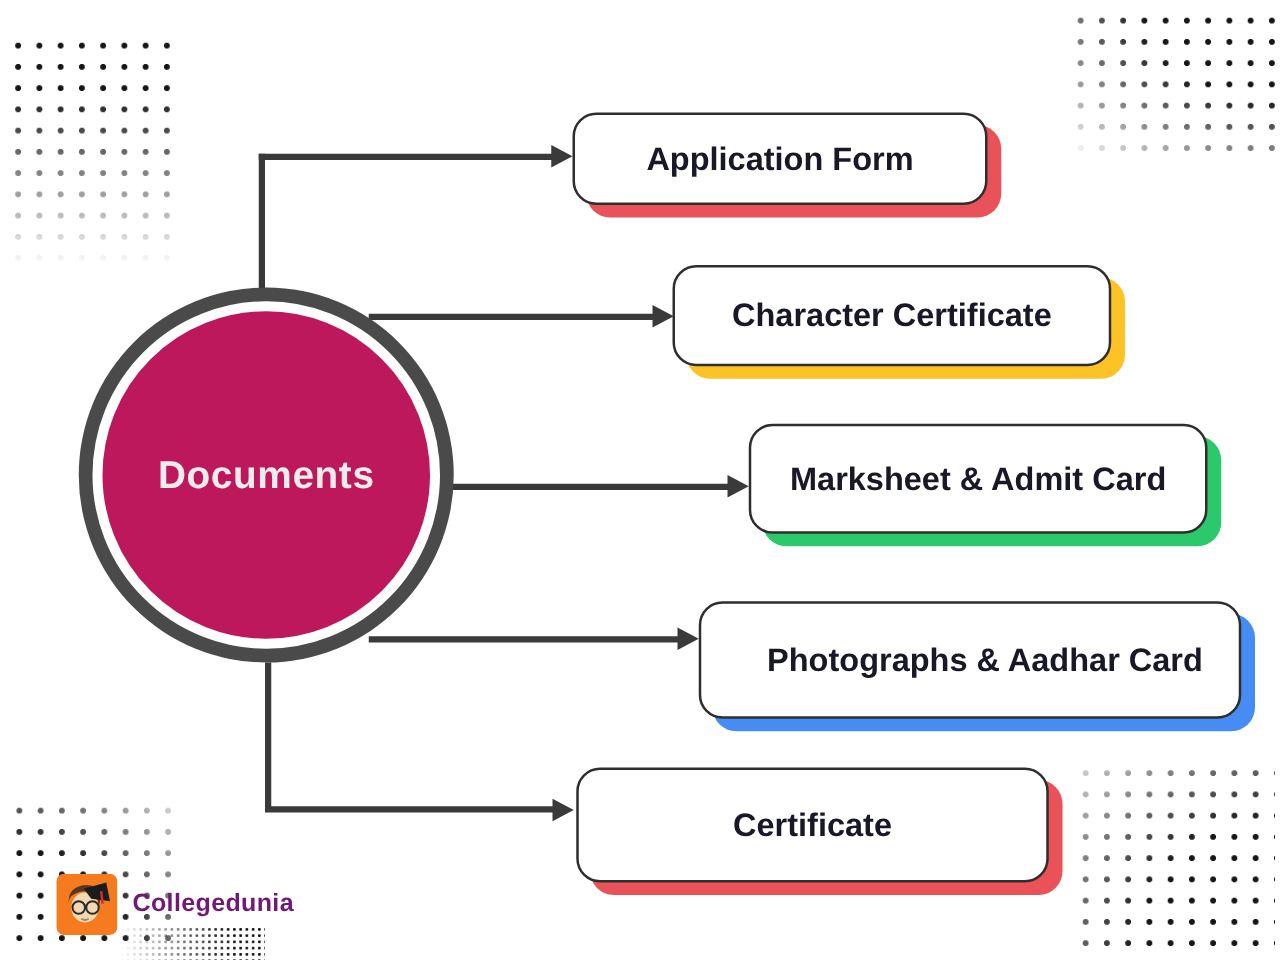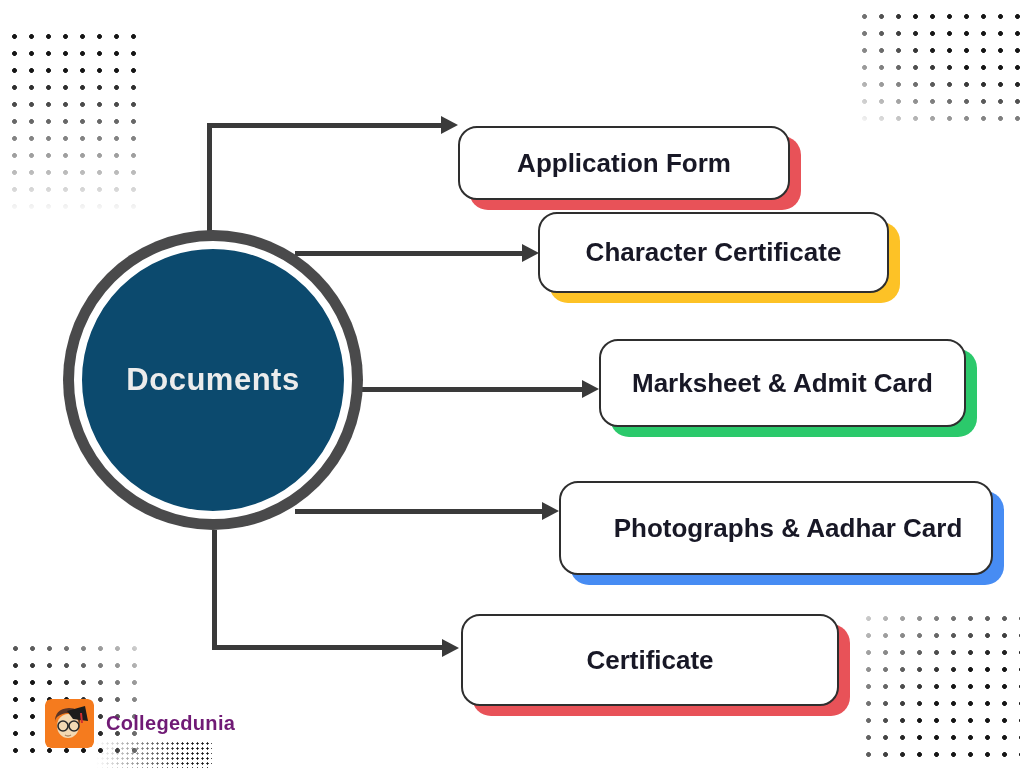--- a/index.html
+++ b/index.html
@@ -40,35 +40,35 @@
     border-top:9px solid transparent;border-bottom:9px solid transparent;
     border-left:17px solid #3a3a3a;
   }
   
   .central{
     position:absolute;left:63px;top:230px;width:300px;height:300px;
     border-radius:50%;background:#4a4a4b;z-index:2;
   }
   .central-inner{
     position:absolute;inset:11px;border-radius:50%;
-    border:8px solid #ffffff;background:#0c4a6e;
+    border:8px solid #ffffff;background:#be185d;
     display:flex;align-items:center;justify-content:center;text-align:center;
   }
   .central-title{
     color:#ececec;font-size:31px;font-weight:700;line-height:1.16;
     letter-spacing:0.5px;
   }
   
   .node{
     position:absolute;z-index:2;background:#ffffff;
     border:2px solid #2e2e2e;border-radius:19px;
     display:flex;align-items:center;justify-content:center;
     font-weight:700;font-size:26px;color:#181826;text-align:center;
   }
-  .node-1{left:458px;top:90px;width:328px;height:70px;margin-top:36px;}
+  .node-1{left:458px;top:90px;width:328px;height:70px;}
   .node-2{left:538px;top:212px;width:347px;height:77px;justify-content:center;}
   .node-3{left:599px;top:339px;width:363px;height:84px;}
   .node-4{left:559px;top:481px;width:406px;height:90px;padding-left:24px;}
   .node-5{left:461px;top:614px;width:374px;height:88px;}
   
   .brand{position:absolute;left:45px;top:699px;z-index:3;display:flex;align-items:center;}
   .brand-logo{width:49px;height:49px;border-radius:6px;overflow:hidden;flex:none;}
   .brand-name{margin-left:12px;font-size:20px;font-weight:700;color:#701a75;letter-spacing:0.3px;}
 </style>
 </head>

